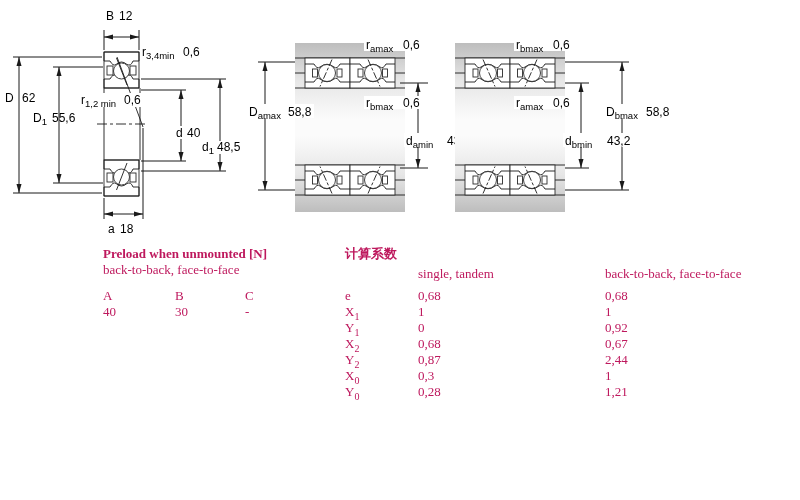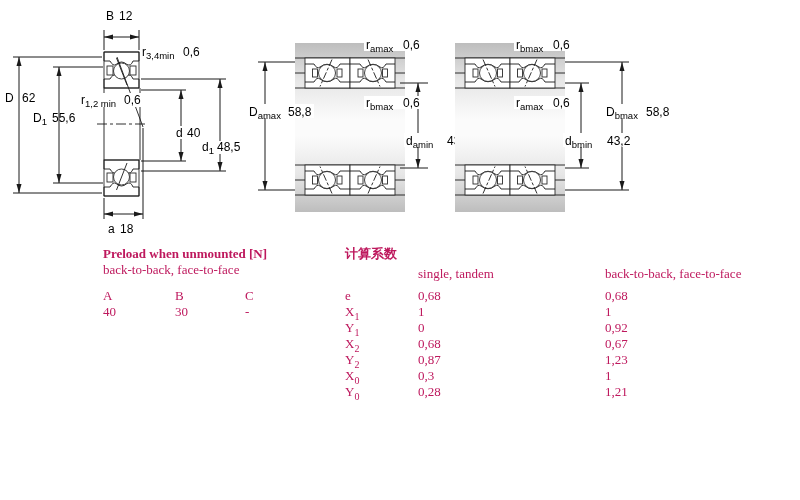--- a/index.html
+++ b/index.html
@@ -234,21 +234,21 @@
     <span>0,92</span>
   </div>
   <div class="f-row">
     <span class="f-lbl"><span>X</span><sub>2</sub></span>
     <span class="f-v1">0,68</span>
     <span>0,67</span>
   </div>
   <div class="f-row">
     <span class="f-lbl"><span>Y</span><sub>2</sub></span>
     <span class="f-v1">0,87</span>
-    <span>1,23</span>
+    <span>2,44</span>
   </div>
   <div class="f-row">
     <span class="f-lbl"><span>X</span><sub>0</sub></span>
     <span class="f-v1">0,3</span>
     <span>1</span>
   </div>
   <div class="f-row">
     <span class="f-lbl"><span>Y</span><sub>0</sub></span>
     <span class="f-v1">0,28</span>
     <span>1,21</span>

